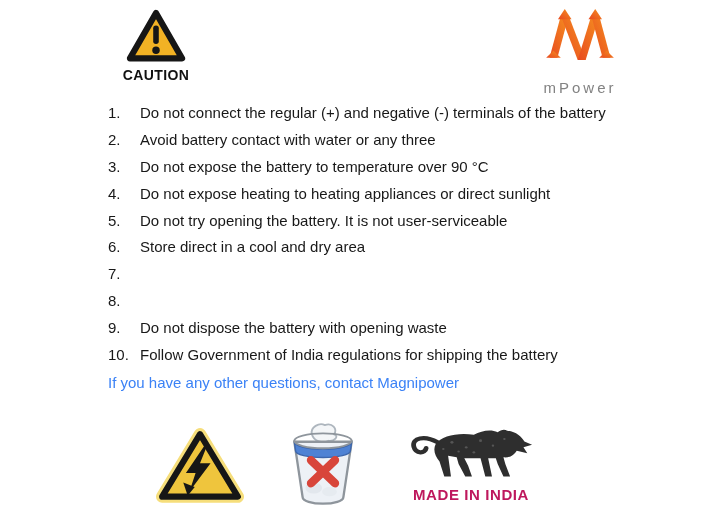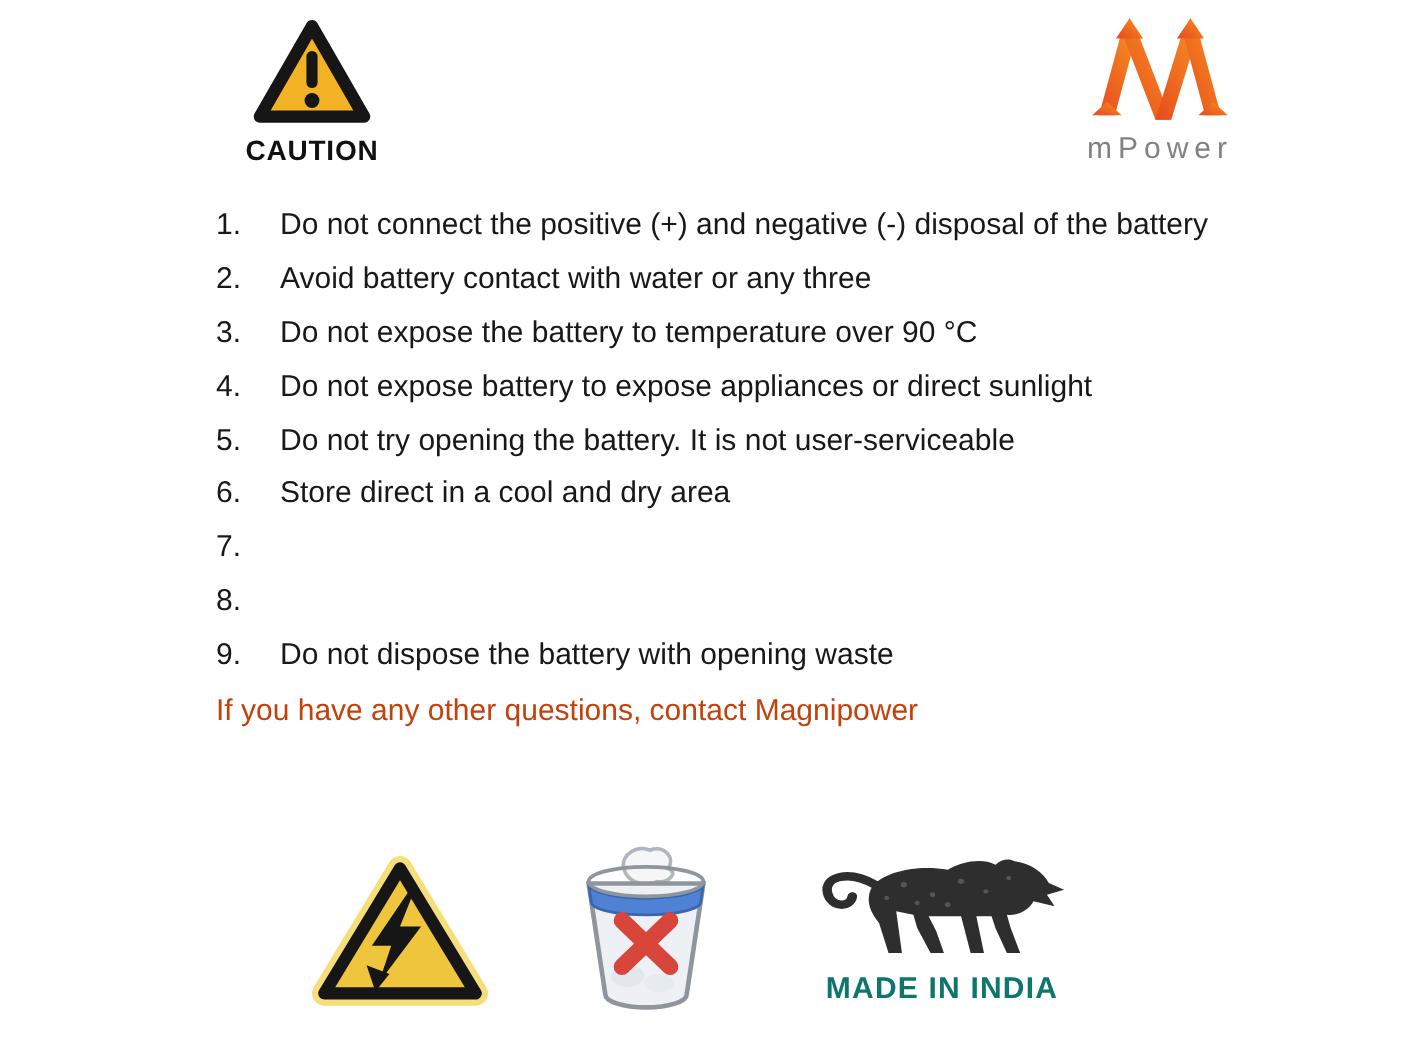--- a/index.html
+++ b/index.html
@@ -9,35 +9,35 @@
   }
   .page{position:absolute;inset:0;background:#ffffff;}
 
   
   .caution-block{position:absolute;left:116px;top:8px;width:80px;text-align:center;}
   .caution-block svg{display:block;margin:0 auto;}
   .caution-label{font-weight:bold;font-size:14px;letter-spacing:.4px;color:#111;margin-top:3px;}
 
   .logo-block{position:absolute;left:536px;top:6px;width:88px;text-align:center;}
   .logo-block svg{display:block;margin:0 auto;}
-  .logo-text{font-size:15px;color:#828282;letter-spacing:3px;margin-top:3px;font-weight:400;}
+  .logo-text{font-size:15px;color:#828282;letter-spacing:3px;margin-top:16px;font-weight:400;}
 
   
   .instructions{position:absolute;left:108px;top:104px;width:530px;}
   .instr-row{display:flex;align-items:flex-start;height:26.9px;font-size:15px;color:#181818;}
   .instr-num{width:32px;flex-shrink:0;}
   .instr-text{flex:1;white-space:nowrap;}
-  .note-line{font-size:15px;color:#c2410c;margin-top:1px;height:27px;}
+  .note-line{font-size:15px;color:#3b82f6;margin-top:1px;height:27px;}
 
   
   .hv-icon{position:absolute;left:156px;top:426px;}
   .bin-icon{position:absolute;left:286px;top:421px;}
   .mii-block{position:absolute;left:396px;top:424px;width:150px;text-align:center;}
   .mii-block svg{display:block;margin:0 auto;}
-  .mii-label{font-weight:bold;font-size:15px;letter-spacing:.6px;color:#0f766e;margin-top:2px;}
+  .mii-label{font-weight:bold;font-size:15px;letter-spacing:.6px;color:#be185d;margin-top:2px;}
 </style>
 </head>
 <body>
 
 <div class="page">
 
   <div class="caution-block">
     <svg width="62" height="56" viewBox="0 0 100 90">
       <path d="M50,8 L92,81 L8,81 Z" fill="#F2B224" stroke="#161616" stroke-width="10" stroke-linejoin="round"></path>
       <rect x="45.5" y="28" width="9" height="30" rx="4.5" fill="#161616"></rect>
@@ -64,51 +64,55 @@
         <polygon points="2,88 28,88 15,76"></polygon>
         <polygon points="96,88 122,88 109,76"></polygon>
       </g>
     </svg>
     <div class="logo-text">mPower</div>
   </div>
 
   <div class="instructions">
     <div class="instr-row">
       <span class="instr-num">1.</span>
-      <span class="instr-text">Do not connect the positive (+) and negative (-) disposal of the battery</span>
+      <span class="instr-text">Do not connect the regular (+) and negative (-) terminals of the battery</span>
     </div>
     <div class="instr-row">
       <span class="instr-num">2.</span>
       <span class="instr-text">Avoid battery contact with water or any three</span>
     </div>
     <div class="instr-row">
       <span class="instr-num">3.</span>
       <span class="instr-text">Do not expose the battery to temperature over 90 °C</span>
     </div>
     <div class="instr-row">
       <span class="instr-num">4.</span>
-      <span class="instr-text">Do not expose battery to expose appliances or direct sunlight</span>
+      <span class="instr-text">Do not expose heating to heating appliances or direct sunlight</span>
     </div>
     <div class="instr-row">
       <span class="instr-num">5.</span>
       <span class="instr-text">Do not try opening the battery. It is not user-serviceable</span>
     </div>
     <div class="instr-row">
       <span class="instr-num">6.</span>
       <span class="instr-text">Store direct in a cool and dry area</span>
     </div>
     <div class="instr-row">
       <span class="instr-num">7.</span>
     </div>
     <div class="instr-row">
       <span class="instr-num">8.</span>
     </div>
     <div class="instr-row">
       <span class="instr-num">9.</span>
       <span class="instr-text">Do not dispose the battery with opening waste</span>
+    </div>
+    <div class="instr-row">
+      <span class="instr-num">10.</span>
+      <span class="instr-text">Follow Government of India regulations for shipping the battery</span>
     </div>
     <div class="note-line">If you have any other questions, contact Magnipower</div>
   </div>
 
   <div class="hv-icon">
     <svg width="88" height="78" viewBox="0 0 100 88">
       <path d="M50,9 L93,80 L7,80 Z" fill="none" stroke="#F6DE7B" stroke-width="14" stroke-linejoin="round"></path>
       <path d="M50,9 L93,80 L7,80 Z" fill="#EFC53D" stroke="#161616" stroke-width="7" stroke-linejoin="round"></path>
       <polygon points="55,22 34,53 45,53 38,74 62,42 50,42 58,22" fill="#161616"></polygon>
       <polygon points="31,64 44,69 36,79" fill="#161616"></polygon>

